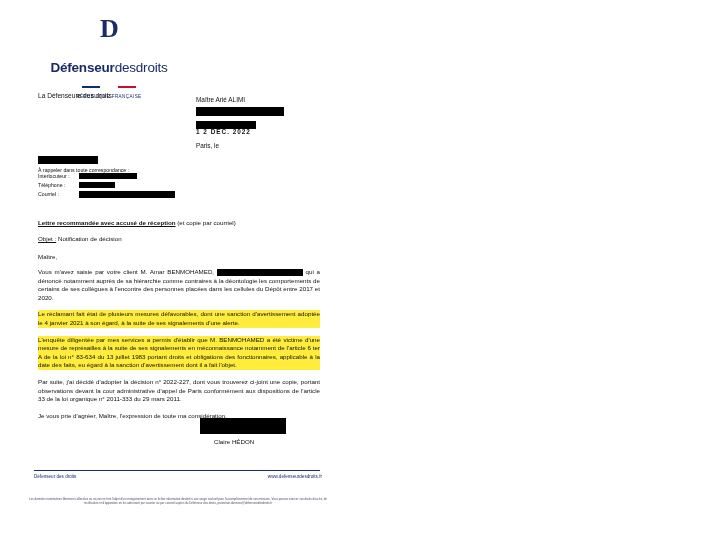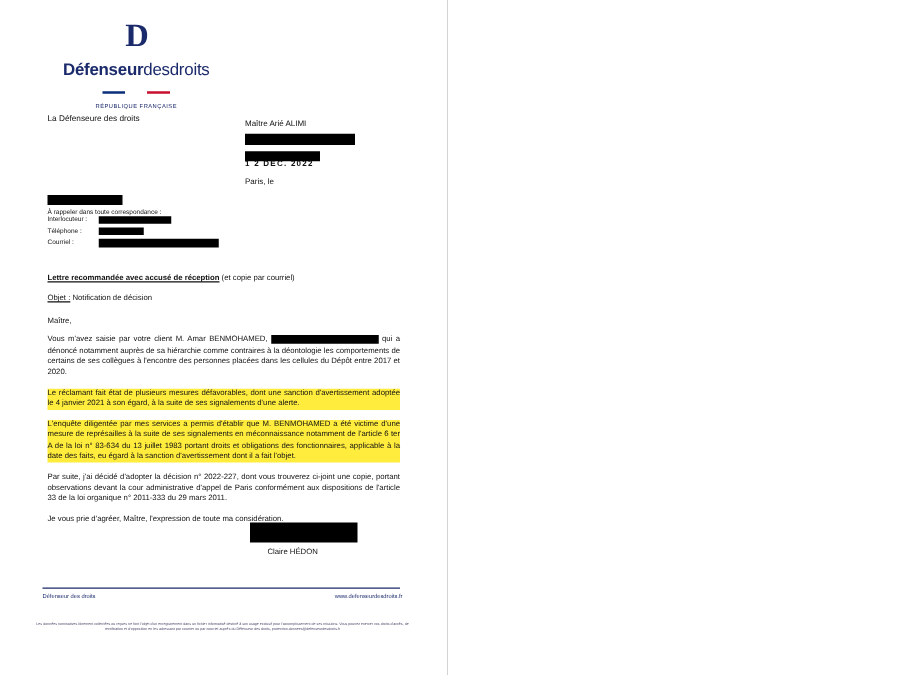--- a/index.html
+++ b/index.html
@@ -49,21 +49,21 @@
     margin:2px 0 1px 0;
   }
 
   
   .redact { display:inline-block; background:#000; vertical-align:middle; }
   .hl { background:#ffec3d; }
 
   
   .L-logo { position:absolute; left:34px; top:16px; width:150px; }
   .L-logo .logo-mark { font-size:26px; }
-  .L-logo .logo-name { font-size:13.5px; margin-top:6px; }
+  .L-logo .logo-name { font-size:13.5px; margin-top:18px; }
   .L-logo .logo-rf { font-size:4.6px; margin-top:1px; }
 
   .L-title { position:absolute; left:38px; top:92px; font-size:6.6px; color:#111; }
 
   .L-addr { position:absolute; left:196px; top:96px; width:130px; font-size:6.4px; color:#111; }
   .L-addr .name { display:block; margin-bottom:4px; }
   .L-addr .bar1 { width:88px; height:9px; margin-bottom:5px; }
   .L-addr .bar2 { width:60px; height:8px; }
   .L-date { position:absolute; left:196px; top:128px; font-size:6.4px; color:#111; letter-spacing:1px; font-weight:bold; }
   .L-paris { position:absolute; left:196px; top:142px; font-size:6.4px; color:#111; }

